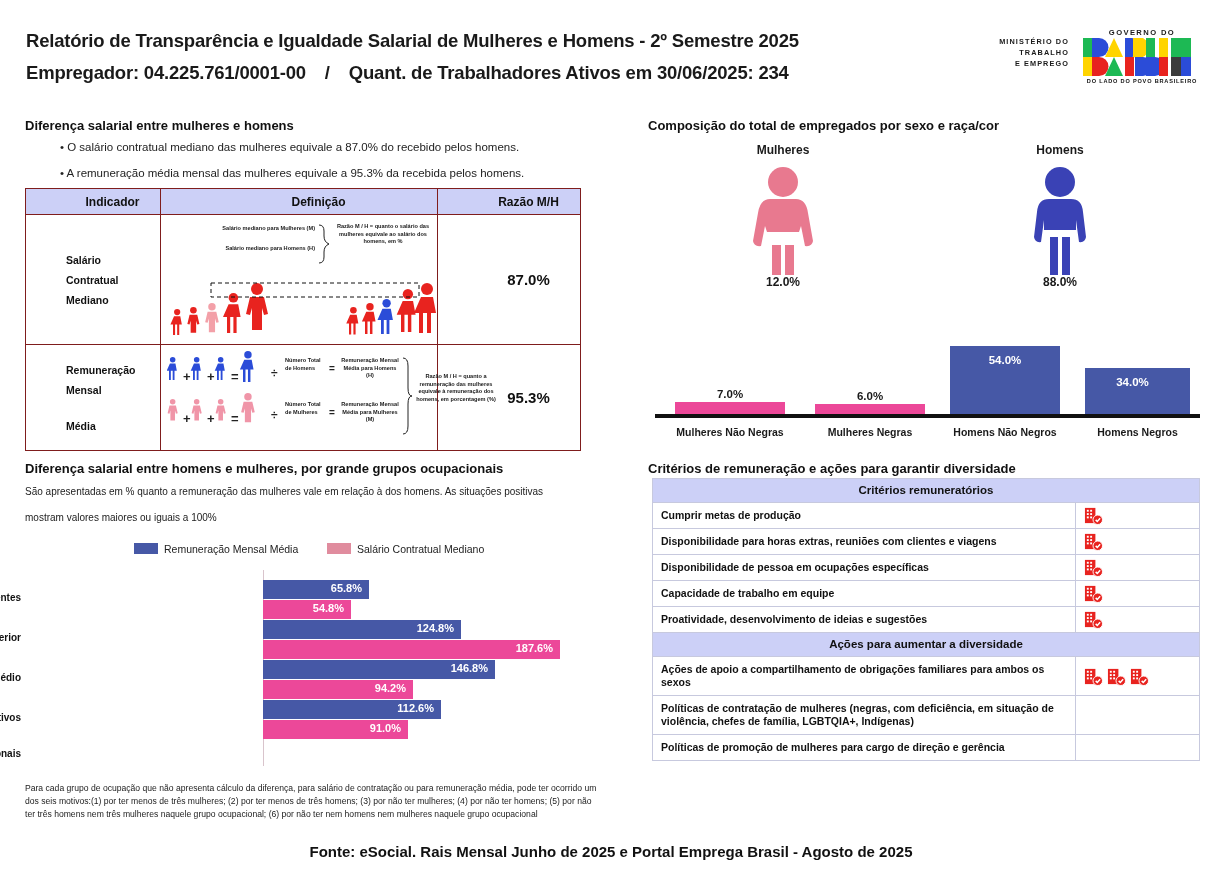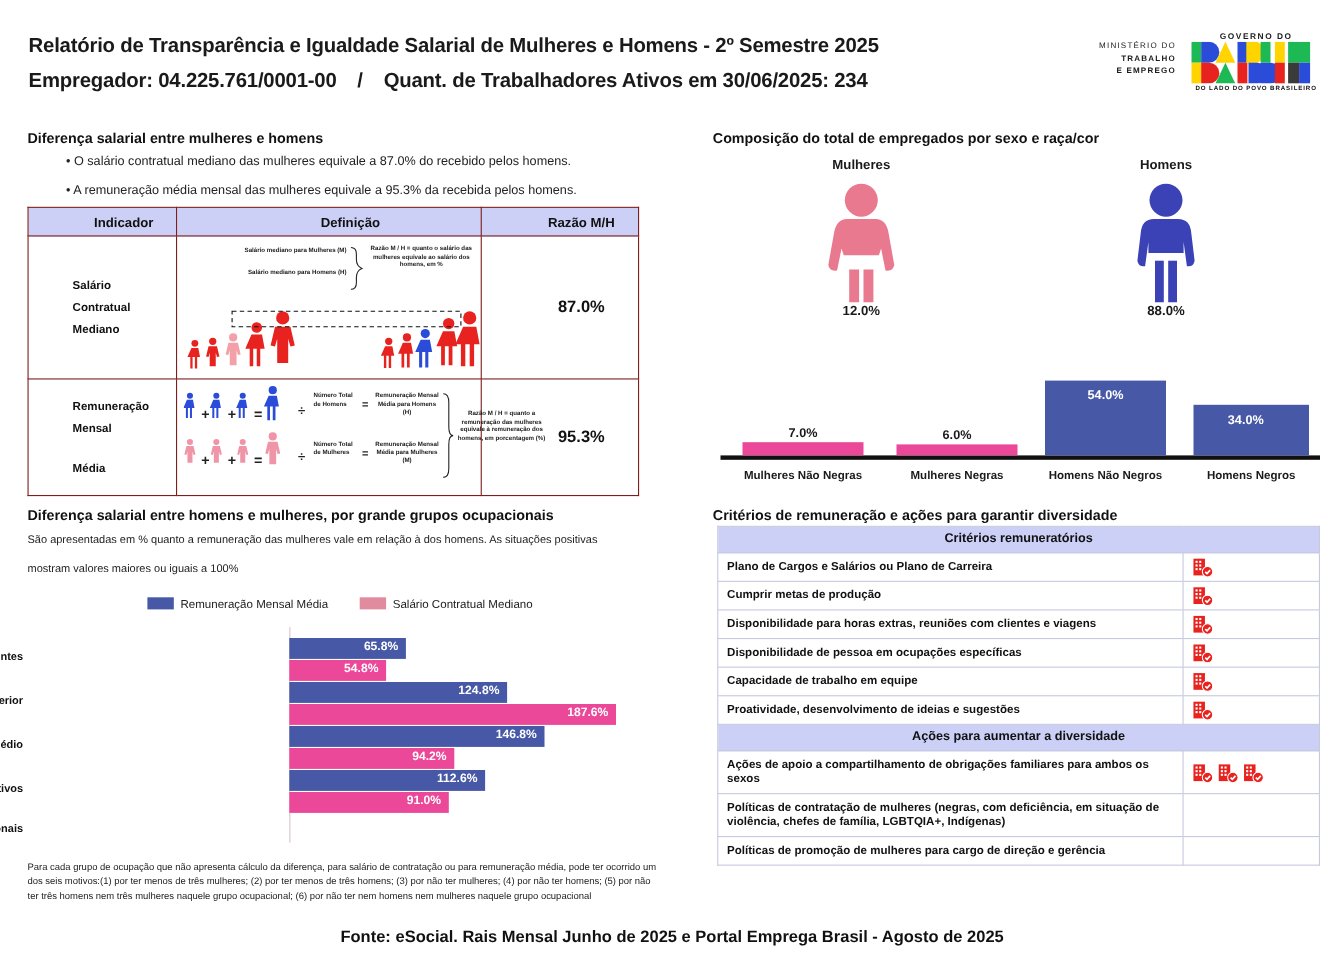--- a/index.html
+++ b/index.html
@@ -15,21 +15,21 @@
   .page { position:relative; width:1222px; height:874px; }
 
   
   .header { position:absolute; left:0; top:0; width:1222px; height:100px; }
   .hdr-title { position:absolute; left:26px; top:30px; font-size:18.5px; font-weight:bold; letter-spacing:-0.2px; white-space:nowrap; }
   .hdr-sub   { position:absolute; left:26px; top:62px; font-size:18.5px; font-weight:bold; letter-spacing:-0.2px; white-space:nowrap; }
   .hdr-sub .sep { display:inline-block; padding:0 14px; }
 
   .logo-block { position:absolute; right:20px; top:28px; width:215px; height:62px; }
   .min-text { position:absolute; left:0; top:8px; width:82px; text-align:right; font-size:7.3px; letter-spacing:1.1px; line-height:11px; color:#1a1a1a; }
-  .min-text .l1 { font-weight:normal; }
+  .min-text .l1 { font-weight:bold; }
   .min-text .l2, .min-text .l3 { font-weight:bold; }
   .gov-wrap { position:absolute; left:95px; top:0; width:120px; }
   .gov-top { font-size:7.6px; font-weight:bold; letter-spacing:1.4px; text-align:center; margin-bottom:1px; }
   .gov-bottom { font-size:5.6px; font-weight:bold; letter-spacing:0.8px; text-align:center; margin-top:2px; color:#111; }
   .brasil-svg { display:block; margin:0 auto; }
 
   
   .sec-title { position:absolute; font-size:13px; font-weight:bold; color:#111; }
 
   
@@ -374,38 +374,20 @@
 
   <div class="sec-title" style="left:648px; top:461px;">Critérios de remuneração e ações para garantir diversidade</div>
 
   <table class="crit-table">
     <tbody>
         <tr>
       <td class="sechead" colspan="2">Critérios remuneratórios</td>
     </tr>
 
     <tr>
-      <td>Plano de Cargos e Salários ou Plano de Carreira</td>
-      <td class="icon">
-        <svg class="bld" width="19" height="19" viewBox="0 0 20 20">
-              <rect x="1" y="2" width="11" height="16" fill="#e8231f"></rect>
-              <g fill="#fff">
-                <rect x="3" y="4" width="2" height="2"></rect>
-                <rect x="6.5" y="4" width="2" height="2"></rect>
-                <rect x="3" y="7.5" width="2" height="2"></rect>
-                <rect x="6.5" y="7.5" width="2" height="2"></rect>
-                <rect x="3" y="11" width="2" height="2"></rect>
-                <rect x="6.5" y="11" width="2" height="2"></rect>
-              </g>
-              <circle cx="14.5" cy="14.5" r="5" fill="#e8231f" stroke="#fff" stroke-width="1"></circle>
-              <path d="M12.3 14.6 l1.7 1.7 l3 -3.3" fill="none" stroke="#fff" stroke-width="1.6"></path>
-            </svg>
-      </td>
-    </tr>
-    <tr>
       <td>Cumprir metas de produção</td>
       <td class="icon">
         <svg class="bld" width="19" height="19" viewBox="0 0 20 20">
               <rect x="1" y="2" width="11" height="16" fill="#e8231f"></rect>
               <g fill="#fff">
                 <rect x="3" y="4" width="2" height="2"></rect>
                 <rect x="6.5" y="4" width="2" height="2"></rect>
                 <rect x="3" y="7.5" width="2" height="2"></rect>
                 <rect x="6.5" y="7.5" width="2" height="2"></rect>
                 <rect x="3" y="11" width="2" height="2"></rect>

